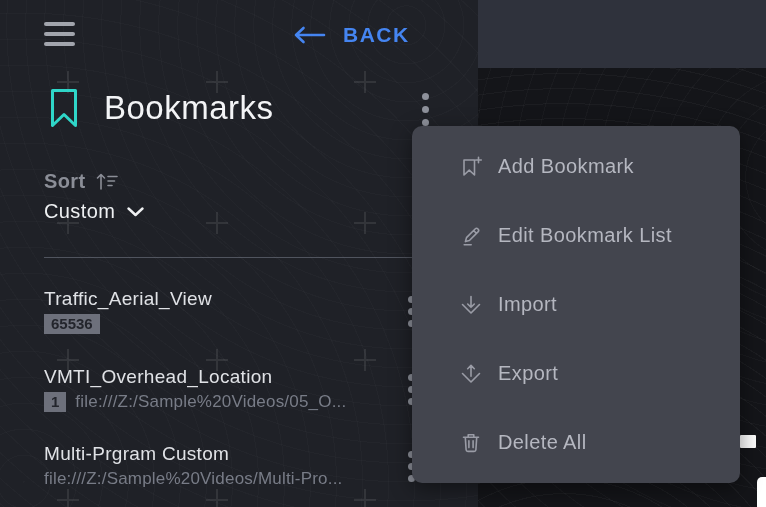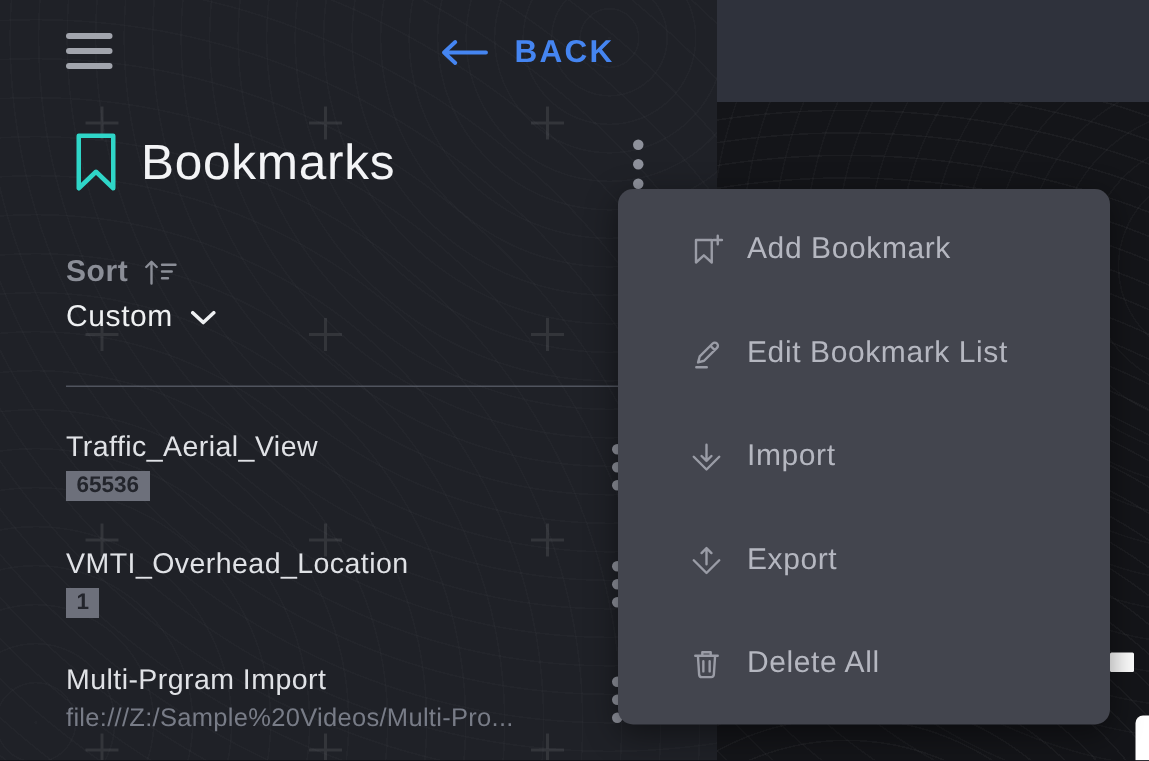--- a/index.html
+++ b/index.html
@@ -55,21 +55,21 @@
 
   .back-button {
     position: absolute; left: 293px; top: 22px; height: 26px;
     display: flex; align-items: center; gap: 16px; cursor: pointer;
   }
   .back-label {
     color: #4585f1; font-size: 21px; font-weight: 700; letter-spacing: 1.5px;
   }
 
   .panel-header {
-    position: absolute; left: 50px; top: 88px; display: flex; align-items: center; gap: 16px;
+    position: absolute; left: 50px; top: 88px; display: flex; align-items: center; gap: 26px;
   }
   .page-title {
     color: #f3f4f6; font-size: 33px; font-weight: 500; letter-spacing: 0.5px;
   }
   .kebab {
     position: absolute; display: flex; flex-direction: column; align-items: center;
     gap: 6px; cursor: pointer;
   }
   .kebab i { width: 7px; height: 7px; border-radius: 50%; background: #8e919b; }
   .kebab-header { left: 422px; top: 93px; }
@@ -184,30 +184,31 @@
     <div class="kebab kebab-item kb1">
         <i></i>
         <i></i>
         <i></i>
       </div>
 
     <div class="bm-item" style="top:366px">
       <div class="bm-title">VMTI_Overhead_Location</div>
       <div class="bm-sub">
         <span class="bm-badge">1</span>
+        <span class="bm-path">file:///Z:/Sample%20Videos/05_O...</span>
       </div>
     </div>
     <div class="kebab kebab-item kb2">
         <i></i>
         <i></i>
         <i></i>
       </div>
 
     <div class="bm-item" style="top:443px">
-      <div class="bm-title">Multi-Prgram Import</div>
+      <div class="bm-title">Multi-Prgram Custom</div>
       <div class="bm-sub">
         <span class="bm-path">file:///Z:/Sample%20Videos/Multi-Pro...</span>
       </div>
     </div>
     <div class="kebab kebab-item kb3">
         <i></i>
         <i></i>
         <i></i>
       </div>
 

